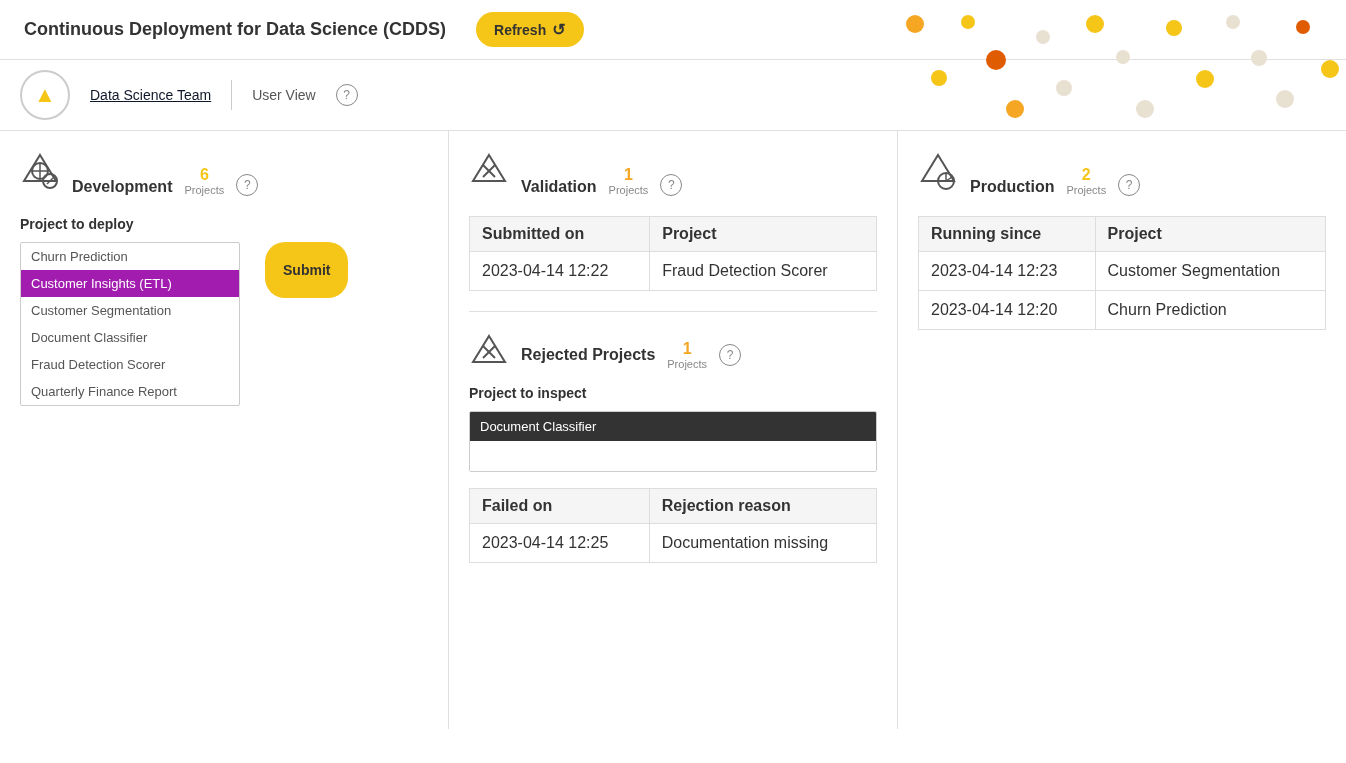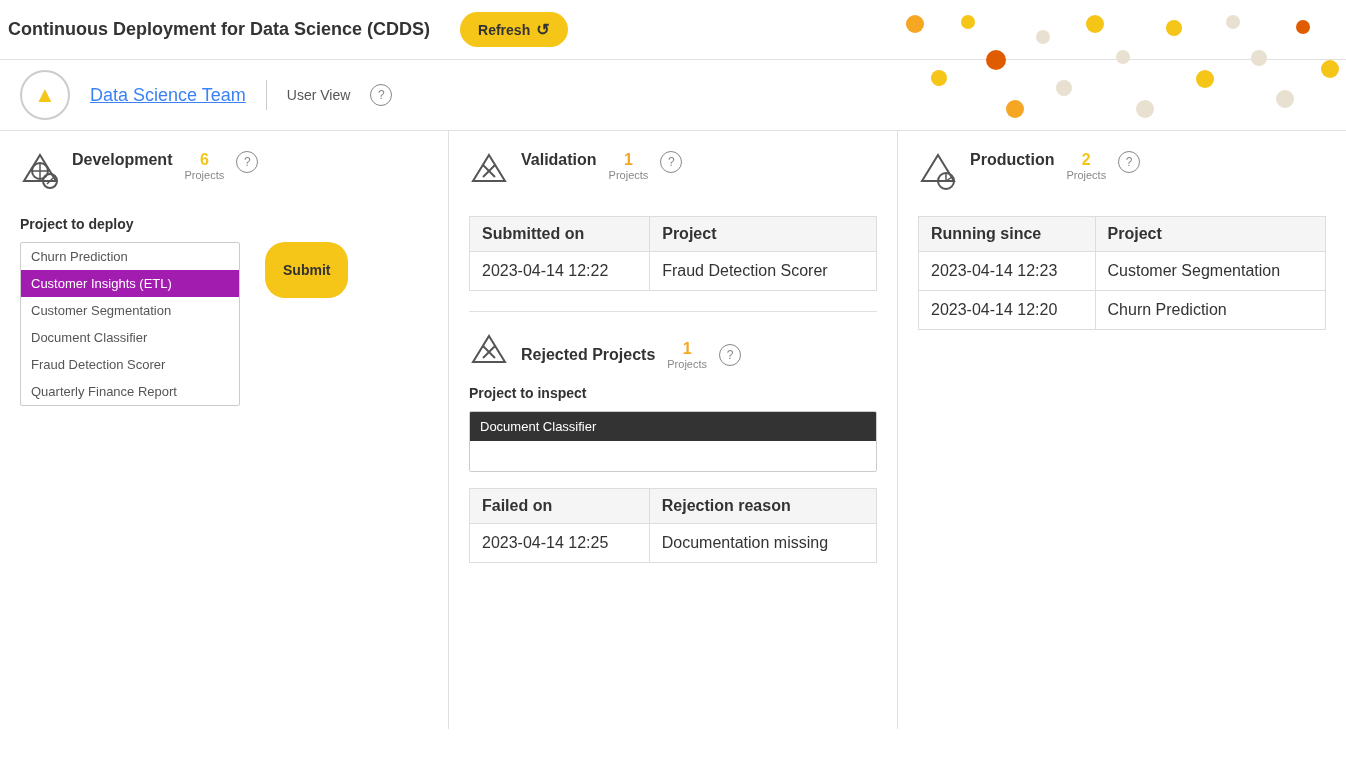--- a/index.html
+++ b/index.html
@@ -2,21 +2,21 @@
 <html><head>
   <meta charset="utf-8">
   <style>
     * { box-sizing: border-box; margin: 0; padding: 0; }
     body { font-family: Arial, sans-serif; background: #fff; color: #333; font-size: 13px; }
 
     
     .header {
       display: flex;
       align-items: center;
-      padding: 12px 8px;
+      padding: 12px 24px;
       position: relative;
       border-bottom: 1px solid #e0e0e0;
     }
     .header-title {
       font-size: 18px;
       font-weight: bold;
       color: #333;
       flex: 0 0 auto;
       margin-right: 30px;
     }
@@ -63,23 +63,23 @@
       height: 50px;
       border-radius: 50%;
       border: 2px solid #ccc;
       display: flex;
       align-items: center;
       justify-content: center;
       font-size: 22px;
       color: #f5c518;
     }
     .team-link {
-      color: #3b82f6;
+      color: #0f172a;
       text-decoration: underline;
-      font-size: 18px;
+      font-size: 14px;
       cursor: pointer;
     }
     .divider-v {
       width: 1px;
       height: 30px;
       background: #ccc;
     }
     .user-view {
       font-size: 14px;
       color: #555;
@@ -110,21 +110,21 @@
       flex: 1;
       border-right: 1px solid #e0e0e0;
       padding: 20px 20px;
       overflow-y: auto;
     }
     .column:last-child { border-right: none; }
 
     
     .col-header {
       display: flex;
-      align-items: flex-start;
+      align-items: flex-end;
       gap: 12px;
       margin-bottom: 20px;
     }
     .col-icon {
       font-size: 28px;
       color: #555;
       line-height: 1;
     }
     .col-title {
       font-size: 16px;

